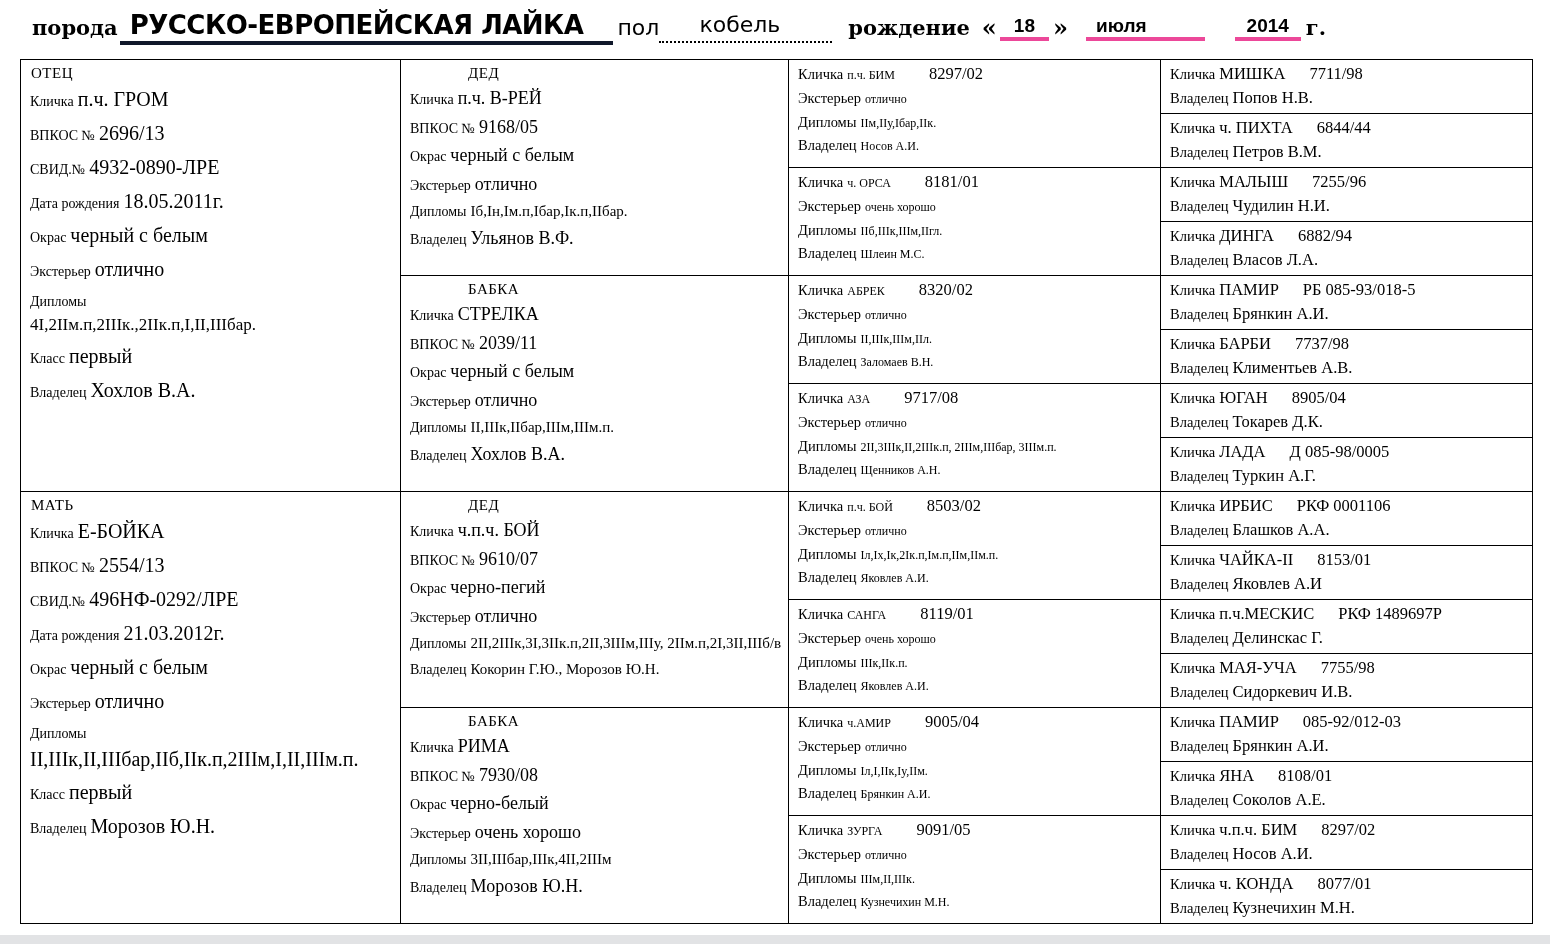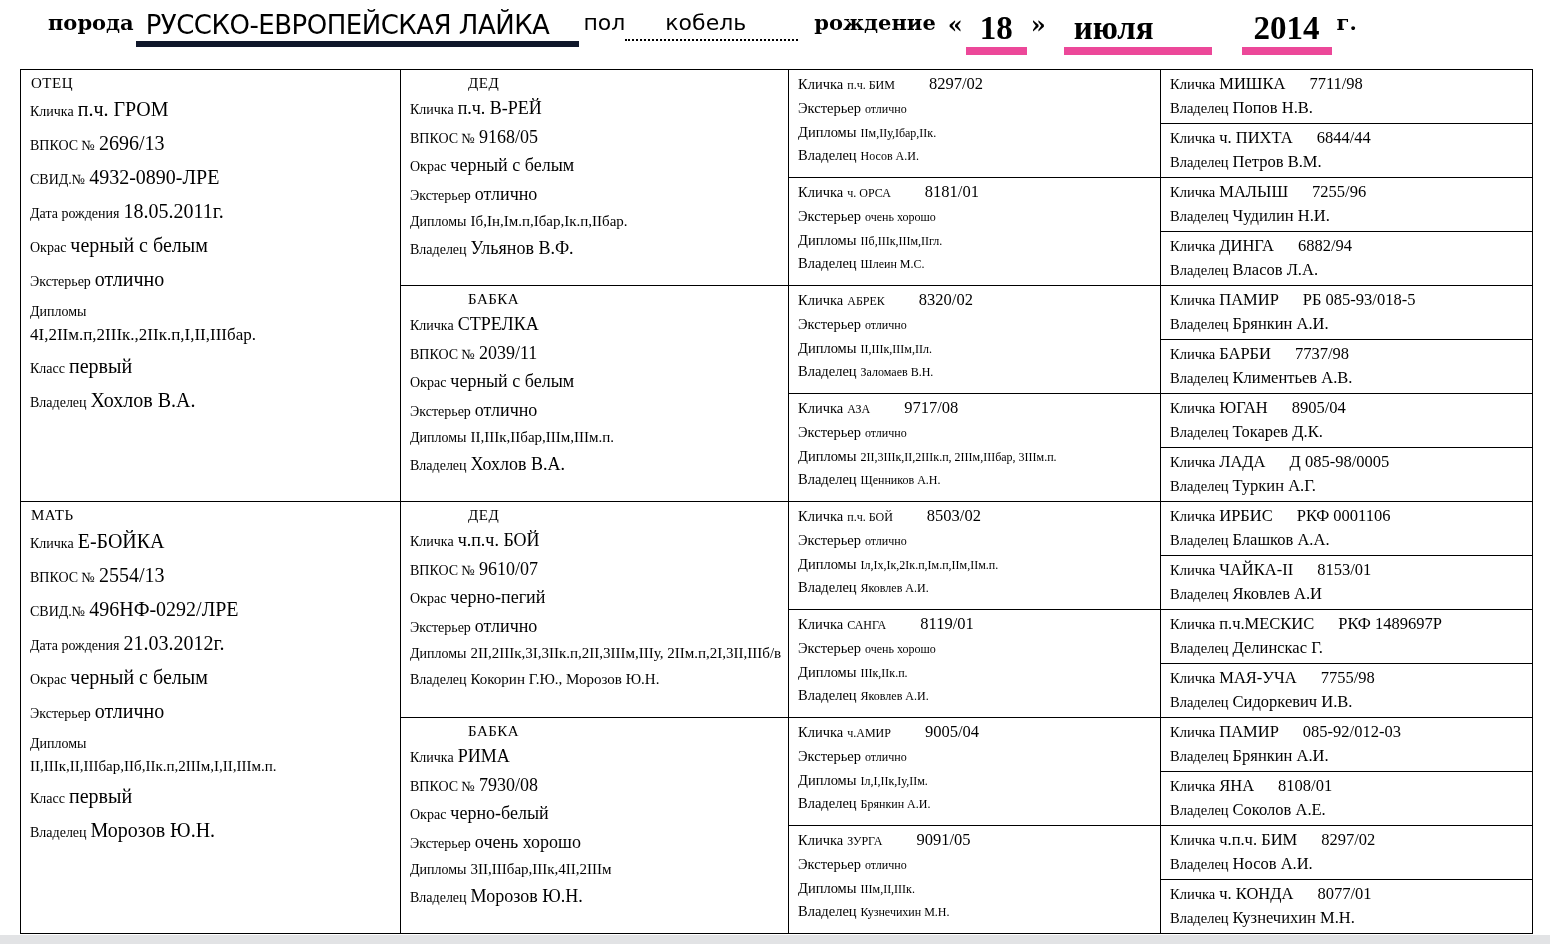--- a/index.html
+++ b/index.html
@@ -1,31 +1,31 @@
 <!DOCTYPE html>
 <html><head>
 <meta charset="utf-8">
 <style>
   html,body{margin:0;padding:0}
   body{width:1550px;height:944px;background:#fff;color:#000;
        font-family:"Liberation Serif",serif;overflow:hidden;position:relative}
   .page{padding:6px 16px 0 20px}
 
   
-  .hdr{display:flex;align-items:flex-start;white-space:nowrap;margin:4px 0 14px 28px}
+  .hdr{display:flex;align-items:center;white-space:nowrap;margin:4px 0 14px 12px}
   .hlabel{font-family:"DejaVu Serif",serif;font-weight:bold;font-size:21px}
-  .breed{font-family:"DejaVu Sans",sans-serif;font-weight:normal;font-size:26px;
-         letter-spacing:-0.5px;border-bottom:6px solid #0f172a;padding:0 30px 1px 10px;margin-left:2px}
+  .breed{font-family:"DejaVu Sans",sans-serif;font-weight:bold;font-size:26px;
+         letter-spacing:-0.5px;border-bottom:4px solid #0f172a;padding:0 30px 1px 10px;margin-left:2px}
   .hsans{font-family:"DejaVu Sans",sans-serif;font-size:22px;margin-left:4px}
   .sexv{font-family:"DejaVu Sans",sans-serif;font-size:22px;border-bottom:2px dotted #000;
         padding:0 52px 4px 40px;margin-right:16px}
   .hq{font-family:"DejaVu Serif",serif;font-weight:bold;font-size:24px;margin:0 3px 0 12px}
   .hq2{font-family:"DejaVu Serif",serif;font-weight:bold;font-size:24px;margin:0 4px}
-  .hval{font-family:Liberation Serif, serif;font-weight:bold;font-size:33px;
-        border-bottom:8px solid #ec4899}
+  .hval{font-family:Liberation Sans, sans-serif;font-weight:bold;font-size:19px;
+        border-bottom:4px solid #ec4899}
   .day{padding:0 14px}
   .month{padding:0 58px 0 10px;margin-left:14px}
   .year{padding:0 12px;margin-left:30px}
   .gsuf{margin-left:5px}
 
   
   table.ped{border-collapse:collapse;table-layout:fixed;width:1512px}
   .ped td{border:1.6px solid #000;vertical-align:top;padding:3px 6px 2px 9px;overflow:hidden}
   .title{font-size:15px;letter-spacing:.5px;margin:2px 0 5px 1px}
   .c2 .title{margin-left:58px}
@@ -192,21 +192,21 @@
     <tr>
       <td class="c1" rowspan="8">
         <div class="title">МАТЬ</div>
         <div class="r"><span class="lbl">Кличка</span> <span class="val">Е-БОЙКА</span></div>
         <div class="r"><span class="lbl">ВПКОС №</span> <span class="val">2554/13</span></div>
         <div class="r"><span class="lbl">СВИД.№</span> <span class="val">496НФ-0292/ЛРЕ</span></div>
         <div class="r"><span class="lbl">Дата рождения</span> <span class="val">21.03.2012г.</span></div>
         <div class="r"><span class="lbl">Окрас</span> <span class="val">черный с белым</span></div>
         <div class="r"><span class="lbl">Экстерьер</span> <span class="val">отлично</span></div>
         <div class="r"><span class="lbl">Дипломы</span></div>
-        <div class="dip" style="font-size:15px">II,IIIк,II,IIIбар,IIб,IIк.п,2IIIм,I,II,IIIм.п.</div>
+        <div class="dip" style="font-size:20px">II,IIIк,II,IIIбар,IIб,IIк.п,2IIIм,I,II,IIIм.п.</div>
         <div class="r"><span class="lbl">Класс</span> <span class="val">первый</span></div>
         <div class="r"><span class="lbl">Владелец</span> <span class="val">Морозов Ю.Н.</span></div>
       </td>
       <td class="c2" rowspan="4">
         <div class="title">ДЕД</div>
         <div class="r"><span class="lbl">Кличка</span> <span class="val">ч.п.ч. БОЙ</span></div>
         <div class="r"><span class="lbl">ВПКОС №</span> <span class="val">9610/07</span></div>
         <div class="r"><span class="lbl">Окрас</span> <span class="val">черно-пегий</span></div>
         <div class="r"><span class="lbl">Экстерьер</span> <span class="val">отлично</span></div>
         <div class="r"><span class="lbl">Дипломы</span> <span class="dipv">2II,2IIIк,3I,3IIк.п,2II,3IIIм,IIIу, 2IIм.п,2I,3II,IIIб/в</span></div>

